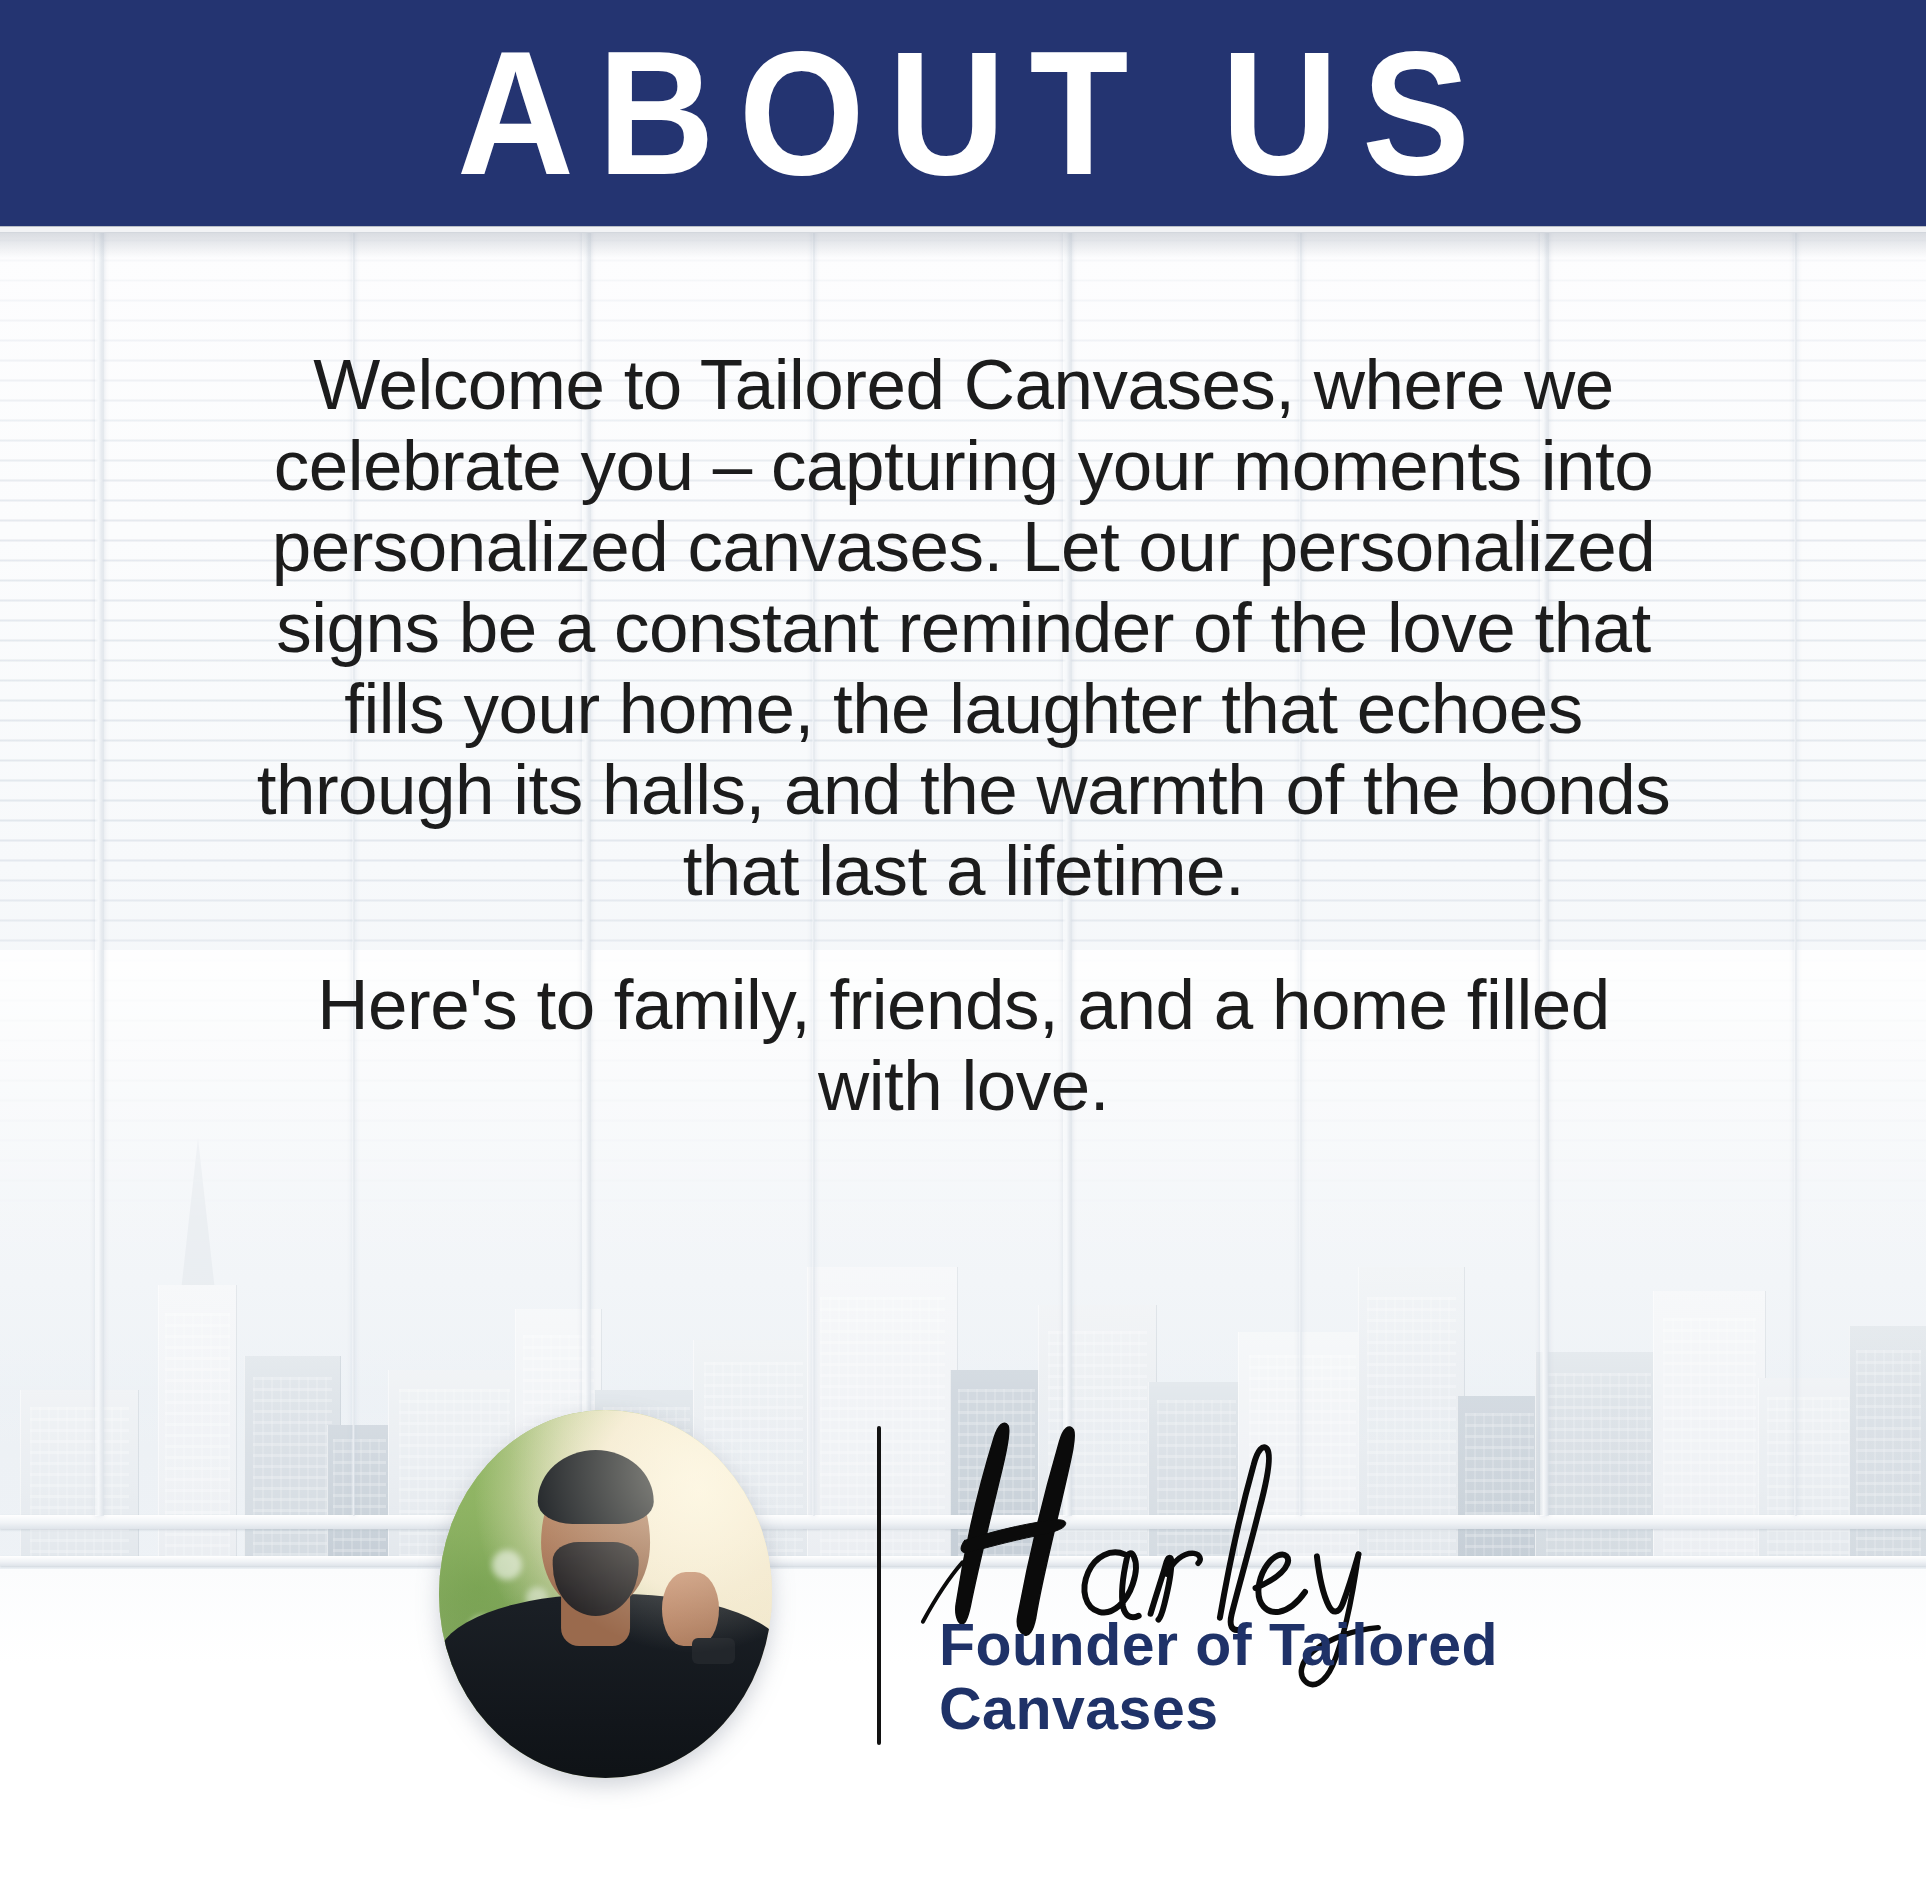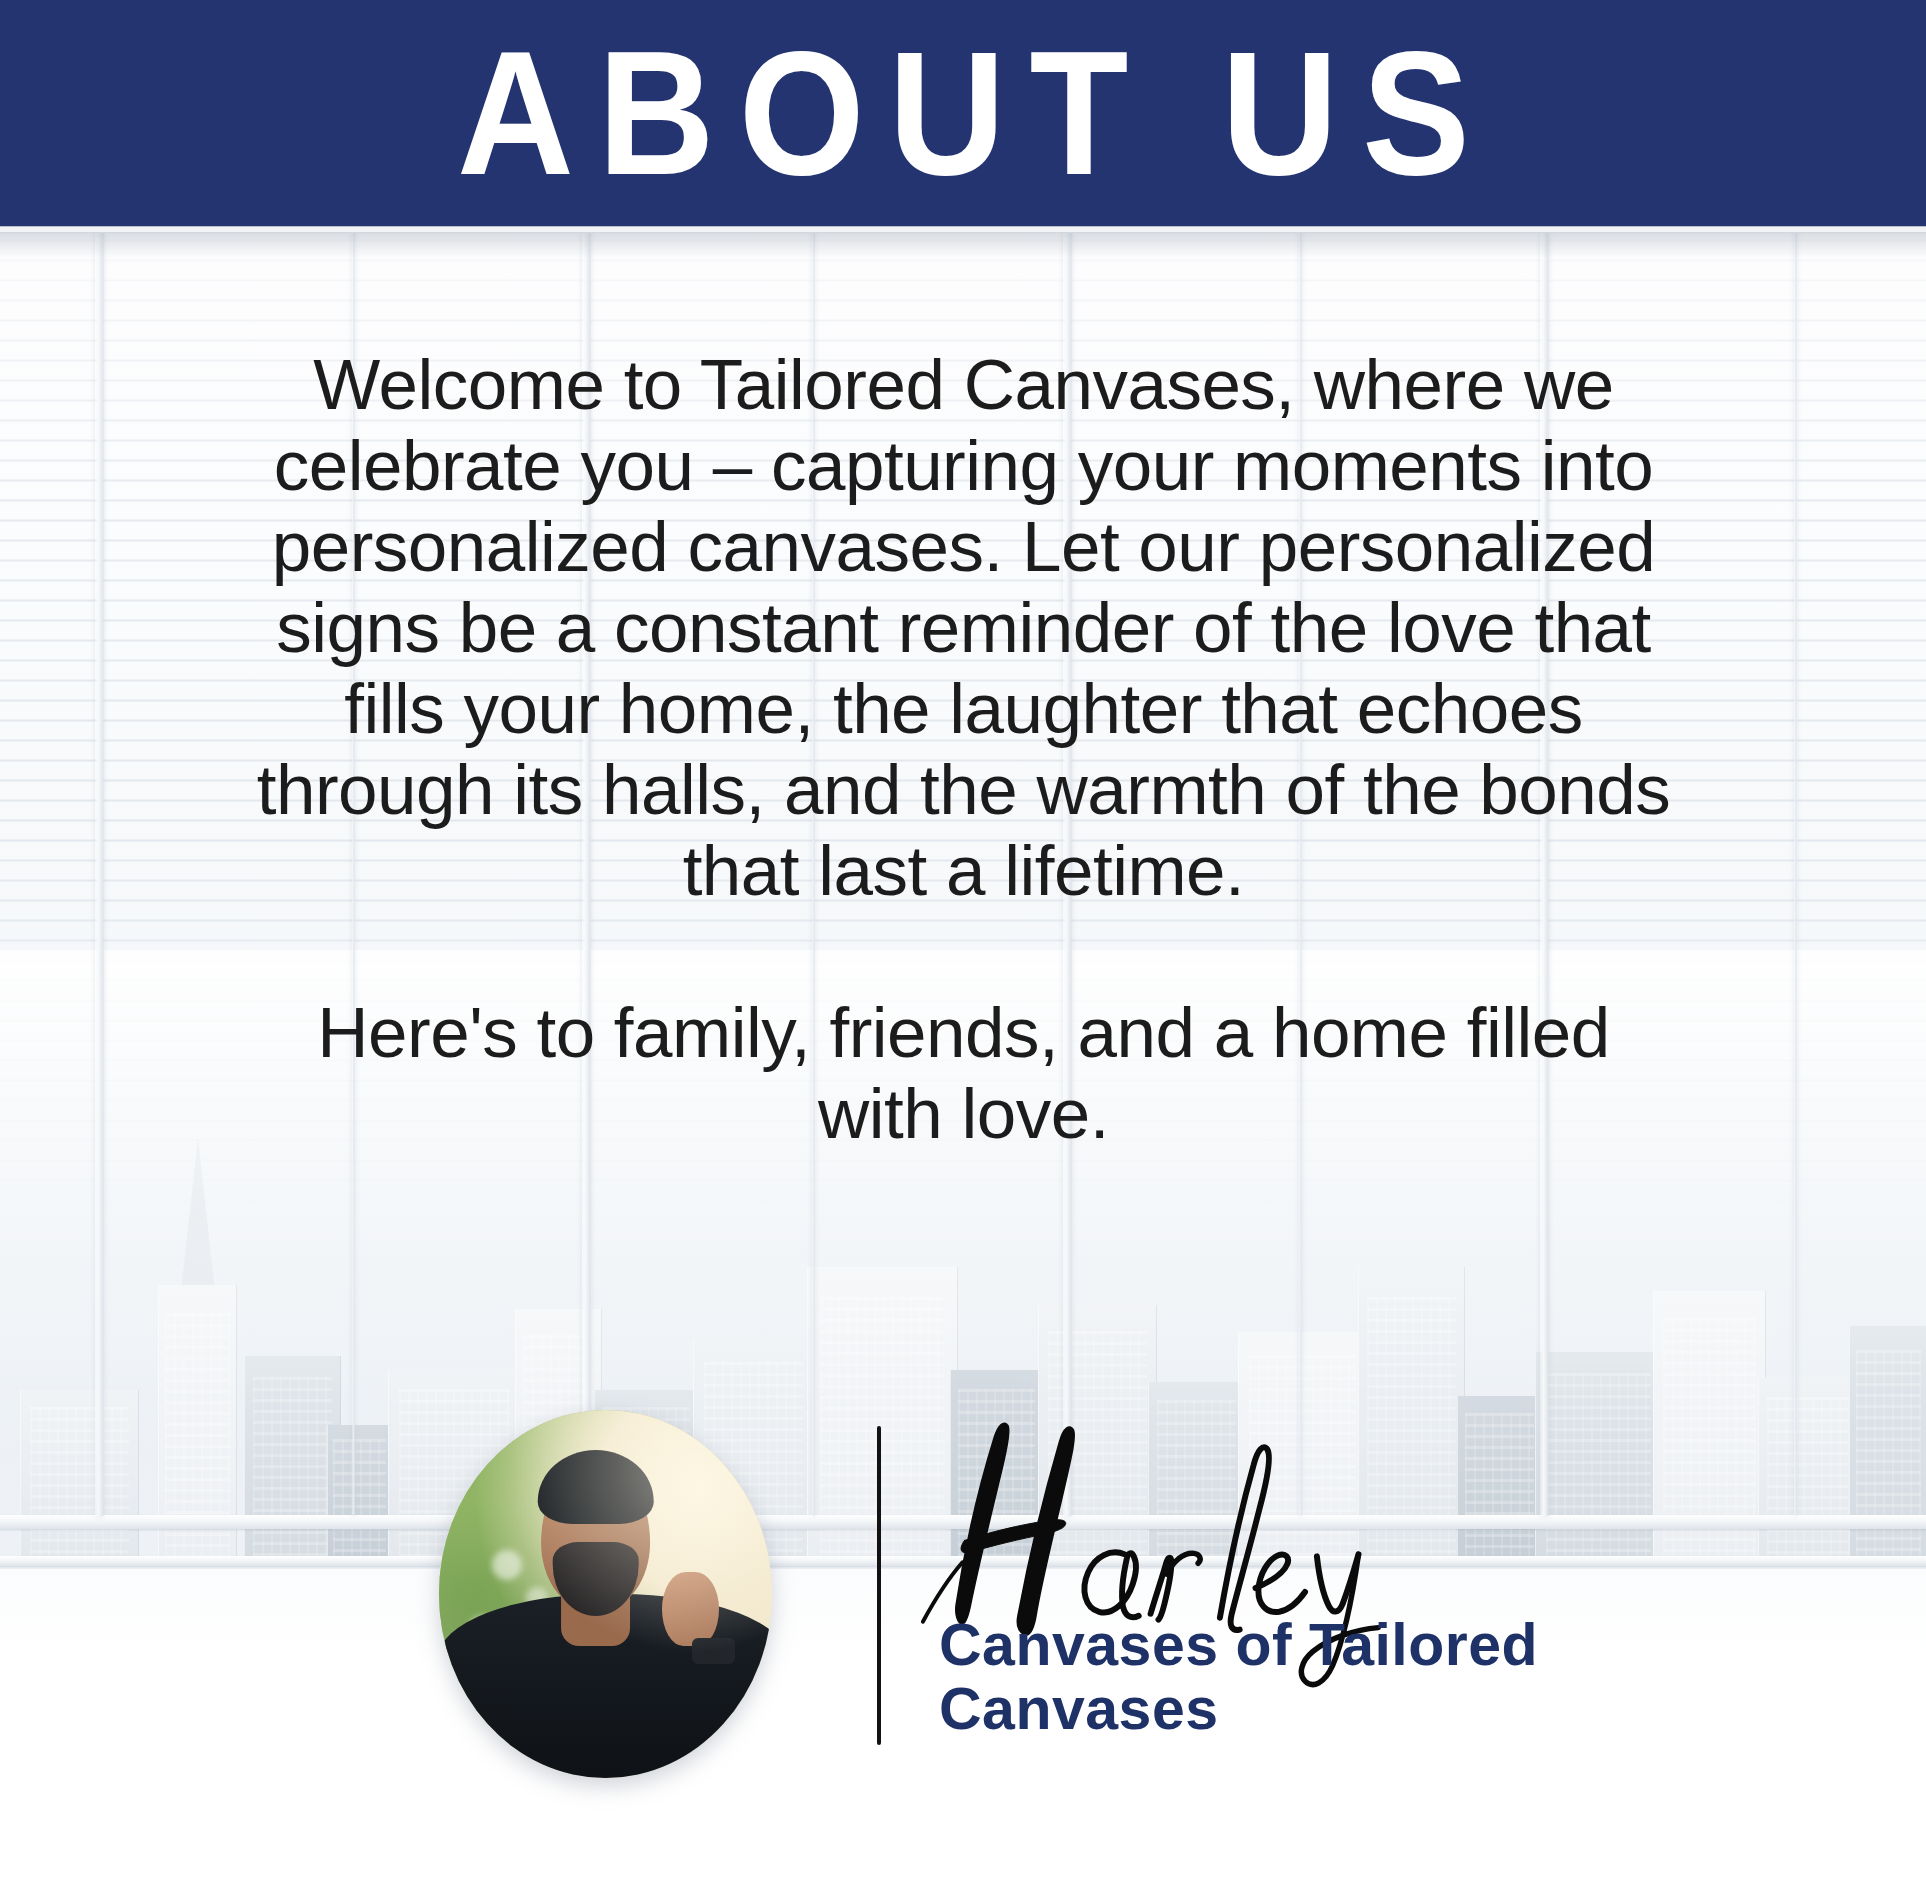--- a/index.html
+++ b/index.html
@@ -178,21 +178,21 @@
     width: 1426px;
     text-align: center;
     color: #1c1c1c;
     font-family: "Liberation Sans", sans-serif;
     font-size: 71px;
     line-height: 1.14;
     letter-spacing: -0.5px;
     z-index: 4;
   }
   .copy p { margin: 0; }
-  .copy p.para-gap { margin-top: 81px; }
+  .copy p.para-gap { margin-top: 53px; }
 
   
   .founder {
     position: absolute;
     left: 0; right: 0;
     top: 1398px;
     height: 396px;
     z-index: 5;
   }
   .avatar {
@@ -425,21 +425,21 @@
 
           <path d="M368 198 C 382 192, 396 184, 400 174 C 403 167, 398 162, 391 165 C 381 169, 372 184, 371 199 C 370 214, 379 224, 392 222 C 402 220, 411 212, 418 202" stroke-width="6"></path>
 
           <path d="M430 166 C 432 184, 436 204, 442 216 C 446 224, 452 224, 456 214 C 462 198, 468 178, 472 164" stroke-width="6"></path>
           <path d="M472 164 C 466 206, 458 248, 446 276 C 438 294, 426 300, 418 292 C 411 285, 414 272, 426 262 C 442 249, 468 240, 492 238" stroke-width="5.5"></path>
         </g>
       </svg>
     </div>
 
     <div class="founder-role">
-      <div>Canvases of Tailored</div>
+      <div>Founder of Tailored</div>
       <div>Canvases</div>
     </div>
   </div>
 
   <div class="bar bar-top"></div>
   <div class="bar bar-gap"></div>
   <div class="bar bar-bottom"></div>
 
 </div>
 

